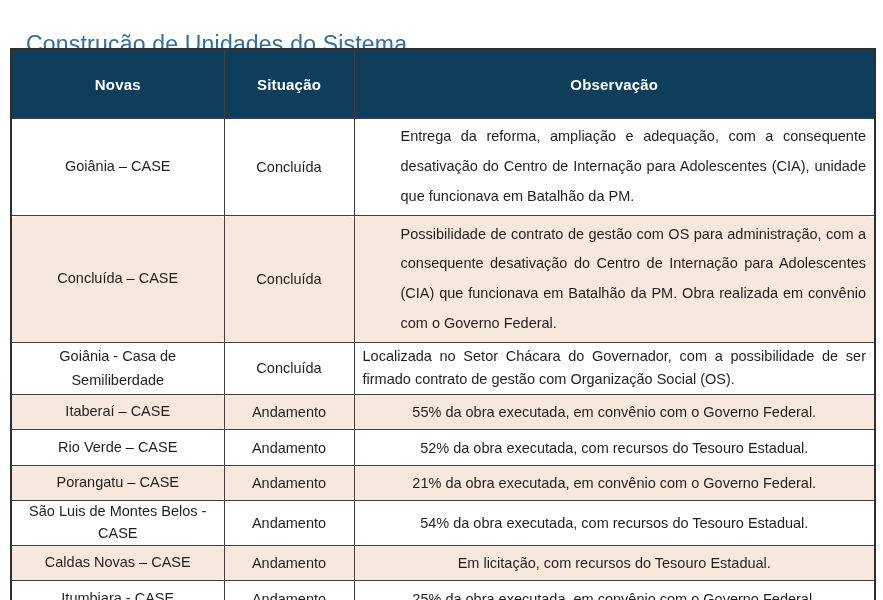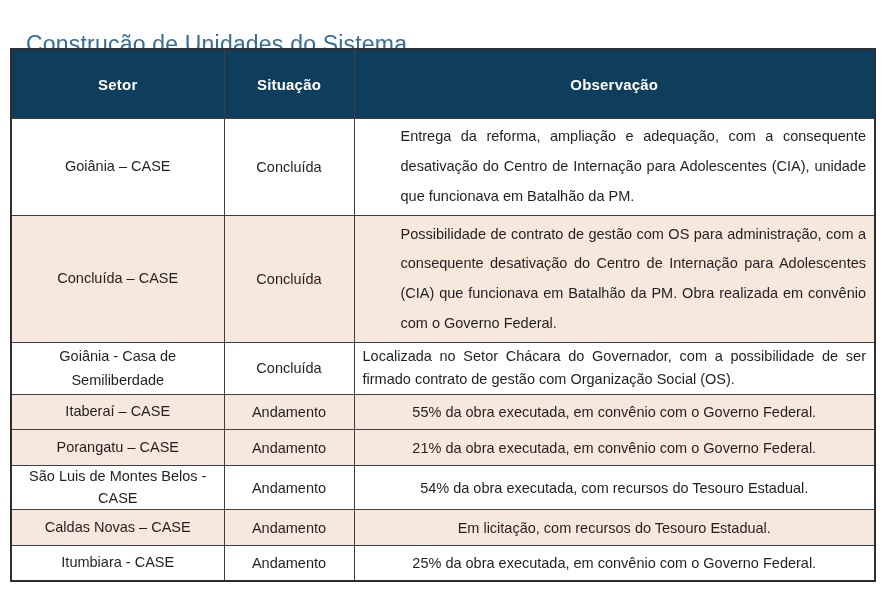--- a/index.html
+++ b/index.html
@@ -53,20 +53,21 @@
     letter-spacing: 0.2px;
   }
   .obras-table td {
     color: var(--body-text, #231f20);
     font-size: 14.5px;
     background: #ffffff;
     text-align: center;
   }
   tr.shaded td {
     background: var(--shaded-row-bg, #f6e8dc);
+    border-radius: 6px;
   }
   .cell-obra {
     text-align: center;
     font-size: 14px;
     padding: 0 3px;
     line-height: 1.5;
   }
   .cell-situacao {
     text-align: center;
     padding: 0 2px;
@@ -102,21 +103,21 @@
   <h1 class="title">Construção de Unidades do Sistema</h1>
 
   <table class="obras-table">
     <colgroup>
       <col class="col-obra">
       <col class="col-situacao">
       <col class="col-observacao">
     </colgroup>
     <thead>
       <tr id="header-row">
-          <th>Setor</th>
+          <th>Novas</th>
           <th>Situação</th>
           <th>Observação</th>
         </tr>
     </thead>
     <tbody id="table-body">
         <tr class="h-xl">
           <td class="cell-obra">Goiânia – CASE</td>
           <td class="cell-situacao">Concluída</td>
           <td class="cell-observacao">Entrega da reforma, ampliação e adequação, com a consequente desativação do Centro de Internação para Adolescentes (CIA), unidade que funcionava em Batalhão da PM.</td>
         </tr>
@@ -127,20 +128,25 @@
         </tr>
         <tr class="h-md">
           <td class="cell-obra">Goiânia - Casa de Semiliberdade</td>
           <td class="cell-situacao">Concluída</td>
           <td class="cell-observacao">Localizada no Setor Chácara do Governador, com a possibilidade de ser firmado contrato de gestão com Organização Social (OS).</td>
         </tr>
         <tr class="h-sm shaded">
           <td class="cell-obra">Itaberaí – CASE</td>
           <td class="cell-situacao">Andamento</td>
           <td class="cell-observacao">55% da obra executada, em convênio com o Governo Federal.</td>
+        </tr>
+        <tr class="h-sm">
+          <td class="cell-obra">Rio Verde – CASE</td>
+          <td class="cell-situacao">Andamento</td>
+          <td class="cell-observacao">52% da obra executada, com recursos do Tesouro Estadual.</td>
         </tr>
         <tr class="h-sm shaded">
           <td class="cell-obra">Porangatu – CASE</td>
           <td class="cell-situacao">Andamento</td>
           <td class="cell-observacao">21% da obra executada, em convênio com o Governo Federal.</td>
         </tr>
         <tr class="h-sm">
           <td class="cell-obra">São Luis de Montes Belos - CASE</td>
           <td class="cell-situacao">Andamento</td>
           <td class="cell-observacao">54% da obra executada, com recursos do Tesouro Estadual.</td>

